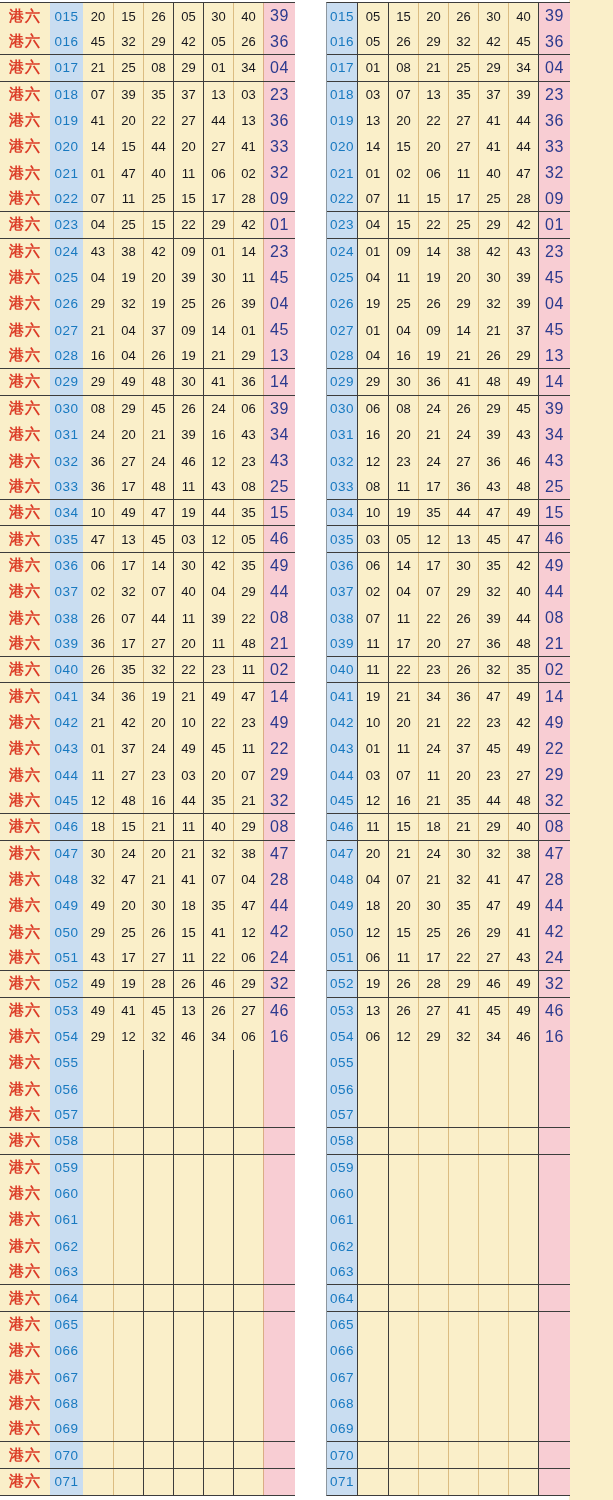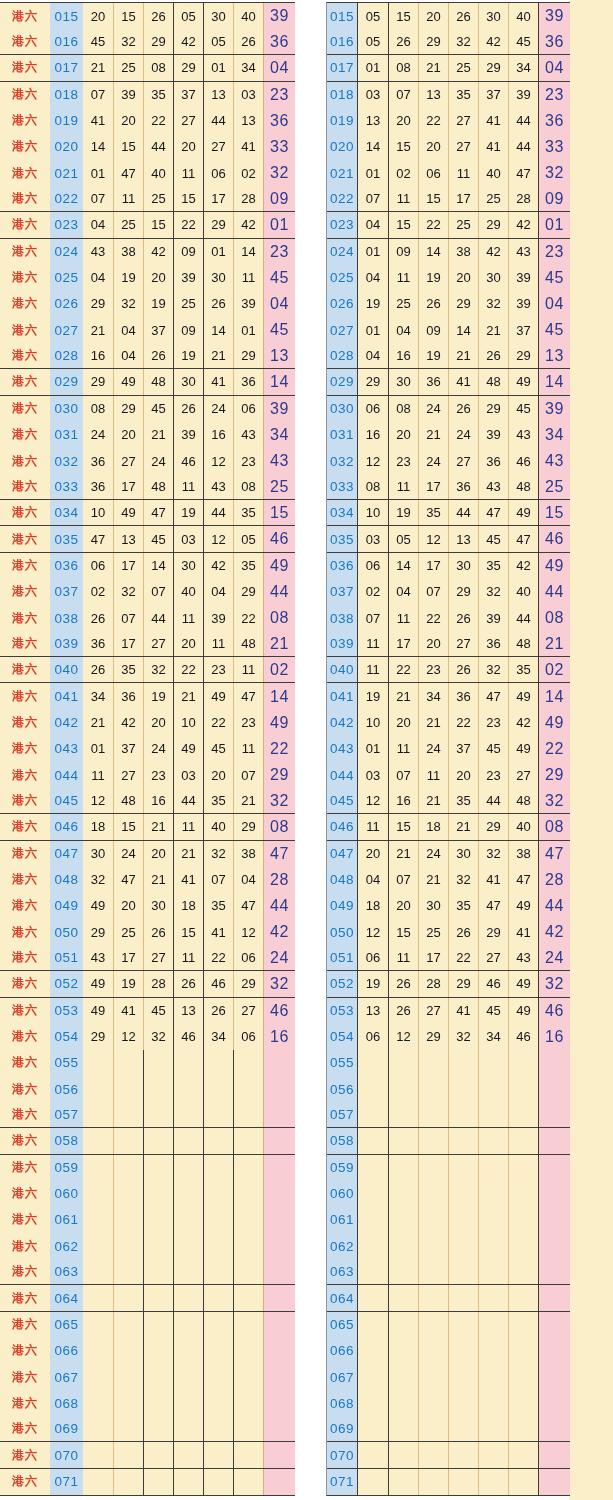--- a/index.html
+++ b/index.html
@@ -22,21 +22,21 @@
   .tail-strip{position:absolute;left:569px;top:0;width:44px;height:1500px;background:var(--yellow);}
   .lot-table{position:absolute;top:2px;border-top:1px solid var(--line-dark);border-bottom:1px solid var(--line-dark);}
   #left-table{left:0;width:295px;}
   #right-table{left:326px;width:243px;border-left:1px solid #8d979f;}
   .row{display:grid;height:26.18px;box-sizing:border-box;}
   #left-table .row{grid-template-columns:50px 33px 30px 30px 30px 30px 30px 30px 32px;}
   #right-table .row{grid-template-columns:30px 31px 30px 30px 30px 30px 30px 32px;}
   .row.sep{border-bottom:1px solid var(--line-dark);}
   .cell{display:flex;align-items:center;justify-content:center;background:var(--yellow);
         box-sizing:border-box;overflow:hidden;white-space:nowrap;}
-  .c-label{color:var(--red);font-weight:bold;font-size:12px;letter-spacing:1px;}
+  .c-label{color:var(--red);font-weight:bold;font-size:15px;letter-spacing:1px;}
   .c-issue{background:var(--blue);color:var(--issue-blue);font-size:13.5px;letter-spacing:.5px;}
   .c-num{color:var(--num-dark);font-size:13px;}
   .c-special{background:var(--pink);color:var(--navy);font-size:16px;letter-spacing:.5px;}
   
   .c-num + .c-num, .c-special{border-left:1px solid var(--line-tan);}
   
   #left-table .row.filled .c-n4, #left-table .row.filled .c-n5{border-left:1px solid var(--line-dark);}
   
   #left-table .row.empty .c-n3, #left-table .row.empty .c-n4,
   #left-table .row.empty .c-n5, #left-table .row.empty .c-n6{border-left:1px solid var(--line-dark);}

